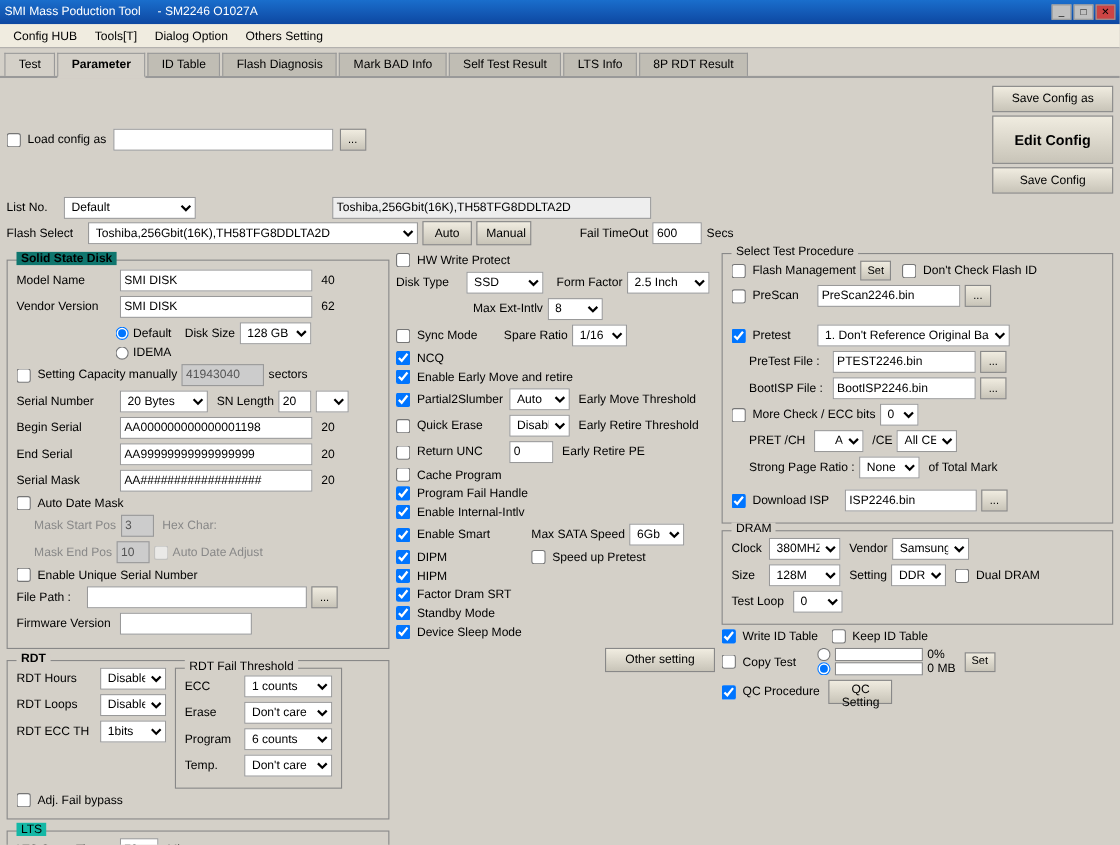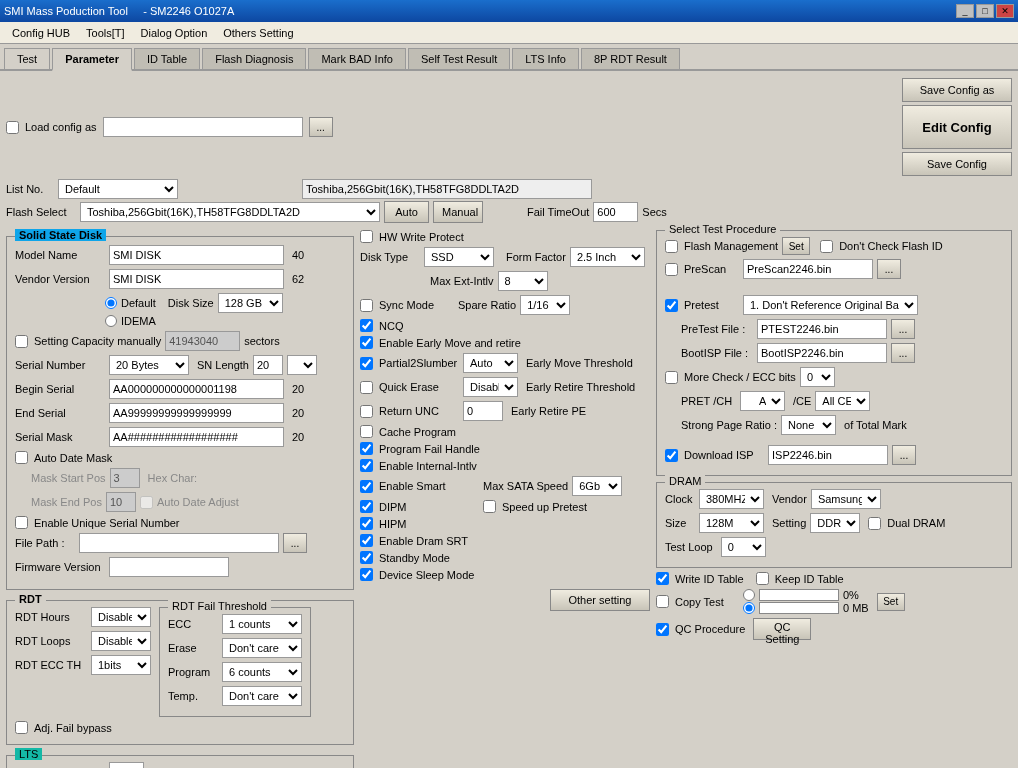--- a/index.html
+++ b/index.html
@@ -121,21 +121,21 @@
     
     .ssd-group {
       border: 1px solid #888;
       padding: 8px;
       position: relative;
       margin-top: 10px;
     }
     .ssd-title {
       position: absolute;
       top: -8px; left: 8px;
-      background: #0ea5e9;
+      background: #0f766e;
       padding: 0 4px;
       font-weight: bold;
     }
     
     .rdt-group {
       border: 1px solid #888;
       padding: 6px 8px;
       position: relative;
       margin-top: 10px;
     }
@@ -567,21 +567,21 @@
         <label style="margin-left:2px;">Speed up Pretest</label>
       </div>
 
       <div class="field-row">
         <input type="checkbox" checked="" style="">
         <label style="margin-left:2px; width:100px;">HIPM</label>
       </div>
 
       <div class="field-row">
         <input type="checkbox" checked="" style="">
-        <label style="margin-left:2px;">Enable Dram SRT</label>
+        <label style="margin-left:2px;">Factor Dram SRT</label>
       </div>
 
       <div class="field-row">
         <input type="checkbox" checked="" style="">
         <label style="margin-left:2px;">Standby Mode</label>
       </div>
 
       <div class="field-row">
         <input type="checkbox" checked="" style="">
         <label style="margin-left:2px;">Device Sleep Mode</label>

